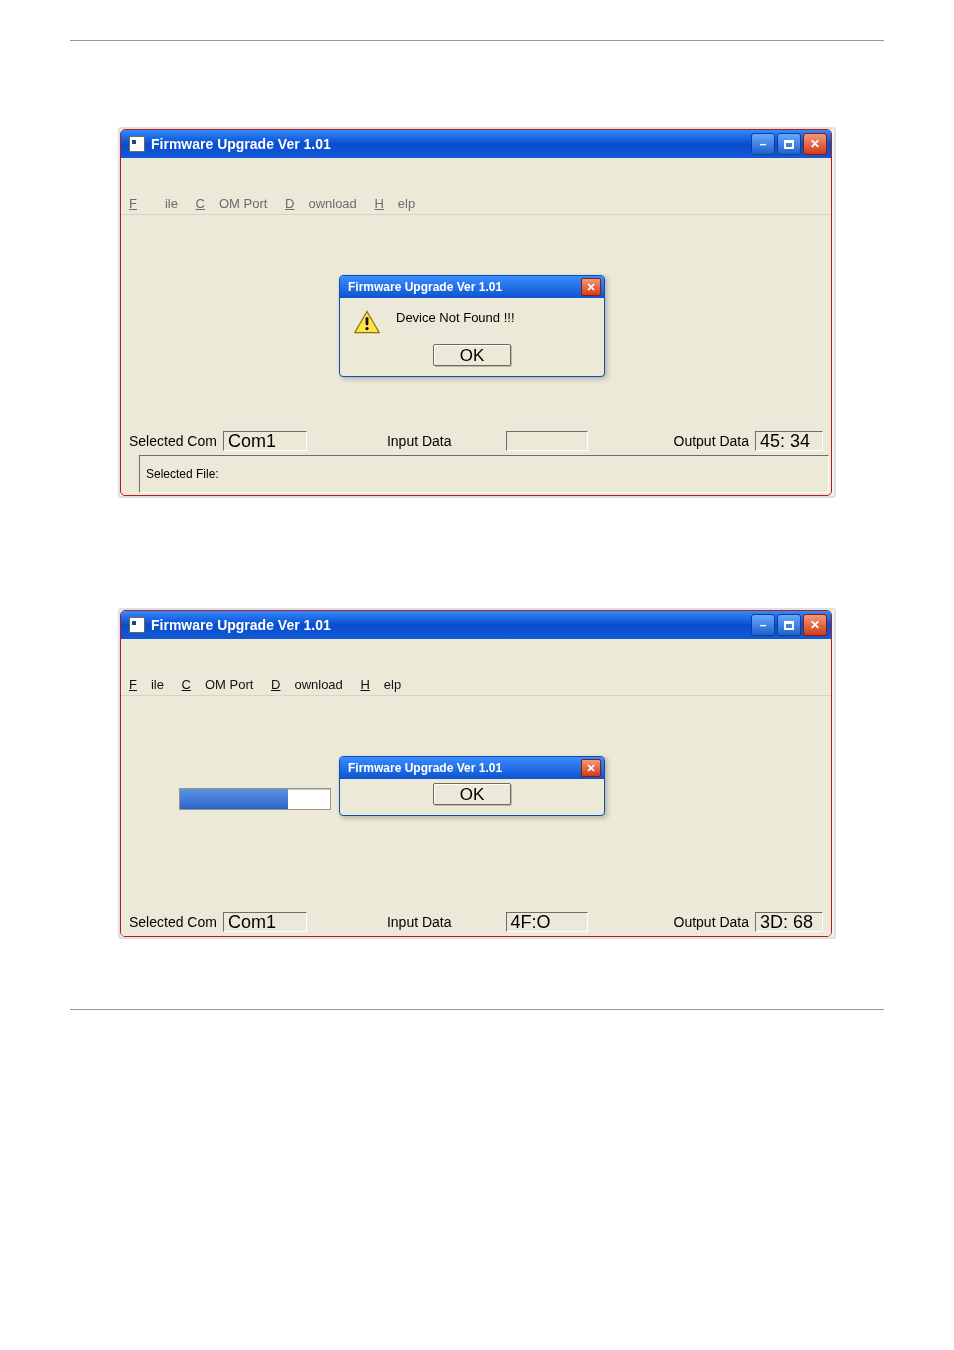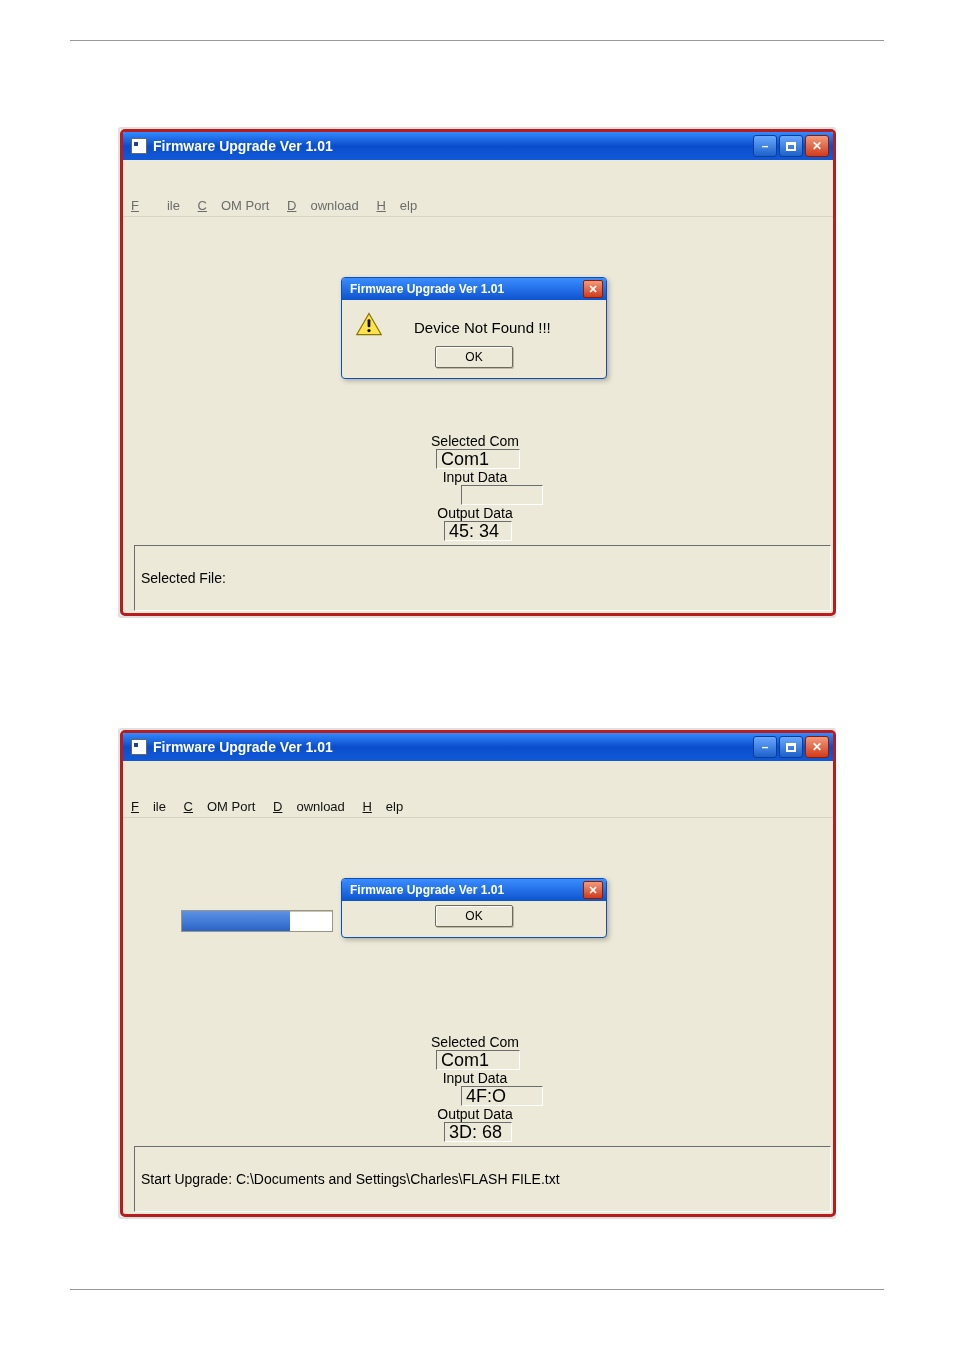--- a/index.html
+++ b/index.html
@@ -29,21 +29,21 @@
     margin: 0 auto;
     border: 2px solid #e0e0e0;
     border-radius: 3px;
     background: #f4f4f4;
   }
   
   .win {
     width: 710px;
     margin: 0;
     background: #ece9d8;
-    border: 3px solid #b91c1c;
+    border: 1px solid #b91c1c;
     border-radius: 5px;
     overflow: hidden;
   }
   .titlebar {
     height: 28px;
     background: linear-gradient(to bottom, #338aff 0%, #0a4dcc 50%, #1159d8 100%);
     display: flex;
     align-items: center;
     justify-content: space-between;
     padding: 0 4px 0 8px;
@@ -142,69 +142,67 @@
     padding: 0 3px 0 8px;
   }
   .msg-close{
     width:18px;height:16px;border-radius:2px;
     background: linear-gradient(to bottom,#f29a7a,#d23b1a);
     border:1px solid #8e1b00;
     color:#fff;display:flex;align-items:center;justify-content:center;
     font-size:11px;font-weight:bold;
   }
   .msg-body{
-    display:flex; align-items:flex-end;
+    display:flex; align-items:flex-start;
     padding: 12px 10px 6px 14px;
-    font-size:15px;
-    gap:16px;
+    font-size:13px;
   }
   .warn-icon{
     width:26px;height:24px;margin-right:16px;
     position:relative;
   }
   .warn-icon svg{width:100%;height:100%;}
   .msg-btn-row{ text-align:center; padding: 4px 0 10px 0;}
   .msg-ok{
     width:78px;height:22px;
     background:#ece9d8;
     border:1px solid #6f6b5a;
     border-radius:2px;
-    font-size:12px;
+    font-size:17px;
     box-shadow: inset 1px 1px 0 #fff, 1px 1px 0 #bdb9a6;
   }
 
   .status-row{
     display:flex; align-items:center;
     padding: 6px 8px 4px 8px;
     font-size:14px;
     background:#ece9d8;
-    flex-direction:column;
   }
   .status-row .lbl{ margin-right:6px; }
   .sunken{
     border:1px solid #888;
     border-top-color:#6d6d6d; border-left-color:#6d6d6d;
     border-right-color:#fff; border-bottom-color:#fff;
     background:#ece9d8;
     height:20px;
     padding:1px 4px;
     font-size:18px;
     box-sizing:border-box;
     display:inline-flex; align-items:center;
   }
   .sunken.w-com{ width:84px; }
   .sunken.w-in{ width:82px;margin-left:48px; }
   .sunken.w-out{ width:68px; }
   .gap{ flex:0 0 auto; width:80px;}
   .status-line{
-    margin: 0 2px 2px 11px;
+    margin: 0 2px 2px 18px;
     background:#ece9d8;
     height:24px;
-    padding:20px 6px;
-    font-size:14px;
+    padding:6px 6px;
+    font-size:12px;
     display:flex; align-items:center;
   }
   .status-line.boxed{
     border:1px solid #888;
     border-top-color:#6d6d6d; border-left-color:#6d6d6d;
     border-right-color:#fff; border-bottom-color:#fff;
   }
 </style>
 </head>
 <body>
@@ -307,21 +305,18 @@
       <div class="status-row">
         <span class="lbl">Selected Com</span>
         <span class="sunken w-com">Com1</span>
         <span class="gap"></span>
         <span class="lbl">Input Data</span>
         <span class="sunken w-in">4F:O</span>
         <span style="flex:1"></span>
         <span class="lbl">Output Data</span>
         <span class="sunken w-out">3D: 68</span>
       </div>
-      <div class="status-line boxed">
-        <span>Start Upgrade: C:\Documents and Settings\Charles\FLASH FILE.txt</span>
-      </div>
     </div>
   </div>
 
   <div class="footer-gap"></div>
   <hr class="hr-line">
 </div>
 
 </body></html>

